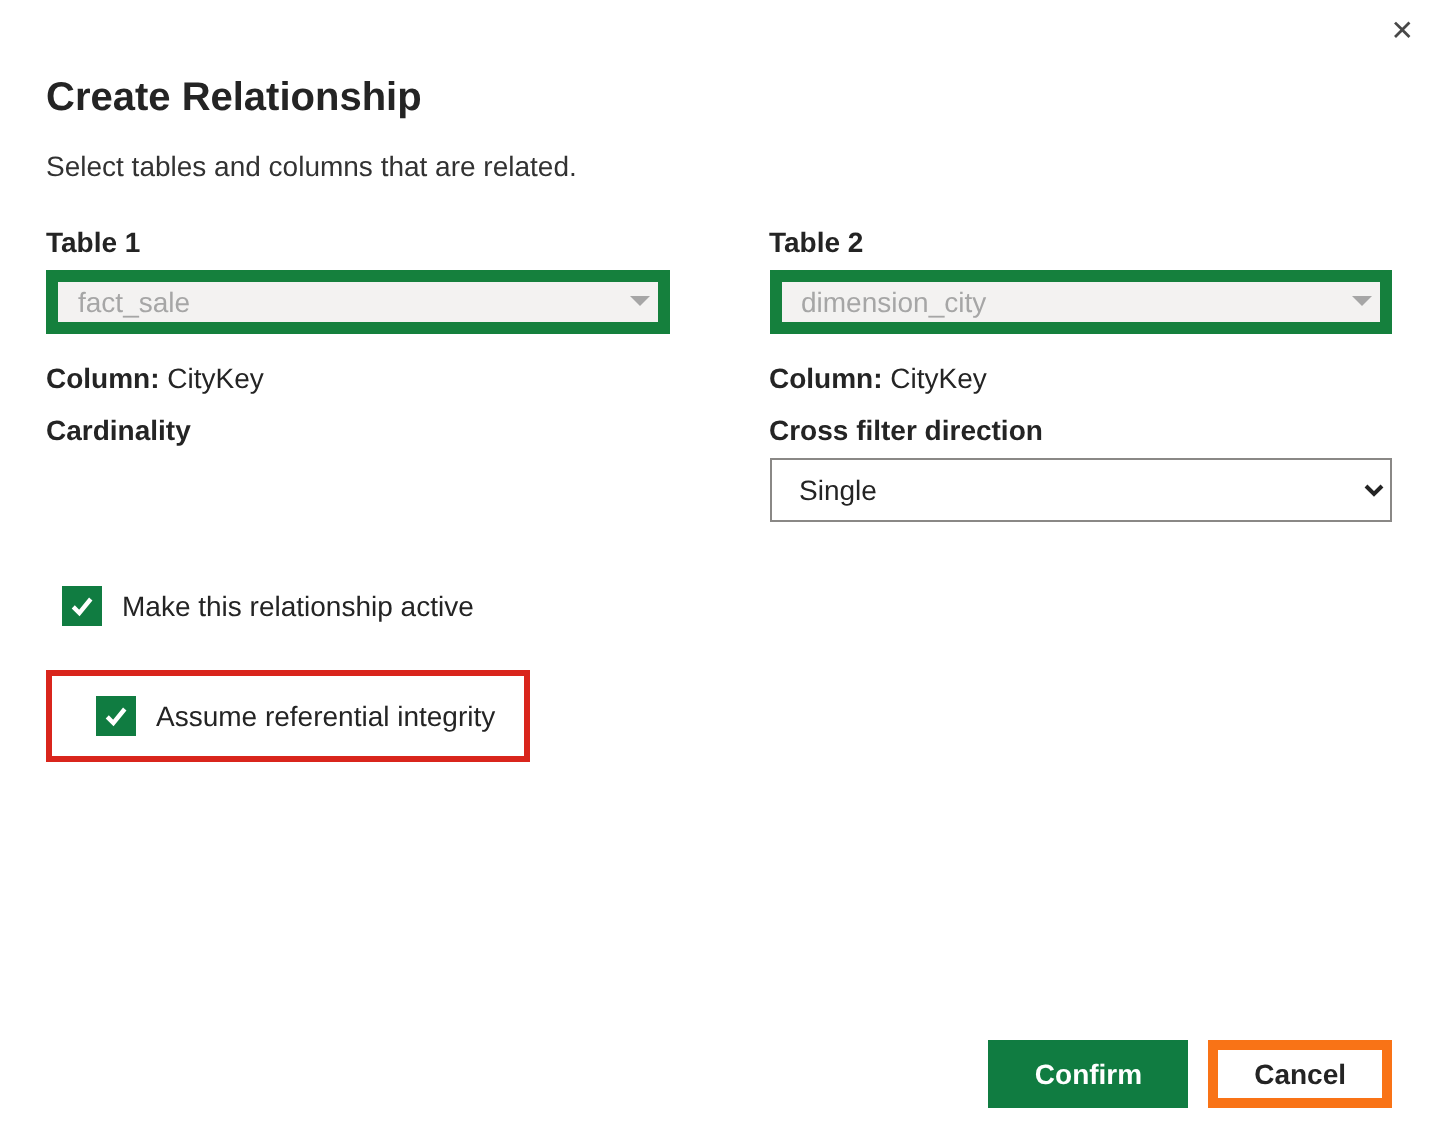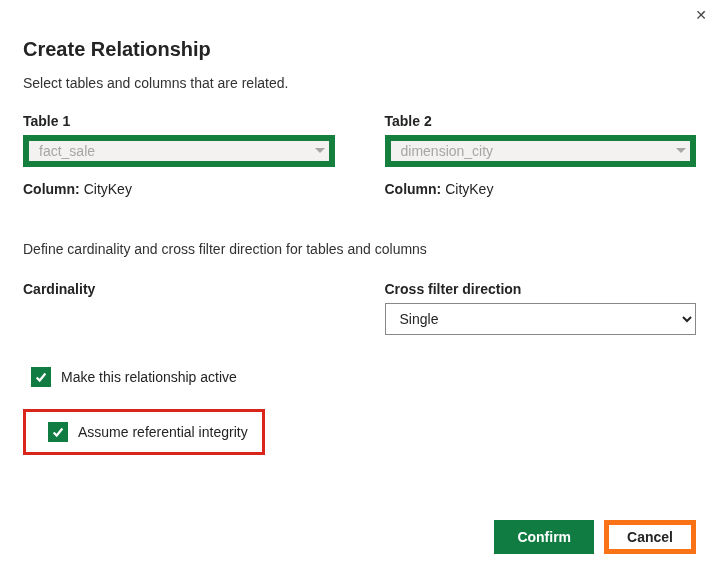--- a/index.html
+++ b/index.html
@@ -179,21 +179,20 @@
       <div class="readonly-wrap">
         <input class="readonly-select" readonly="" value="dimension_city" style="">
       </div>
       <div class="kv">
         <span class="k">Column:</span>
         <span>CityKey</span>
       </div>
     </div>
   </div>
 
-  <div class="section-sub">Define cardinality and cross filter direction for tables and columns</div>
 
   <div class="two-col">
     <div class="col">
       <div class="field-label">Cardinality</div>
     </div>
     <div class="col">
       <div class="field-label">Cross filter direction</div>
       <select class="real-select">
         <option>Single</option>
       </select>

